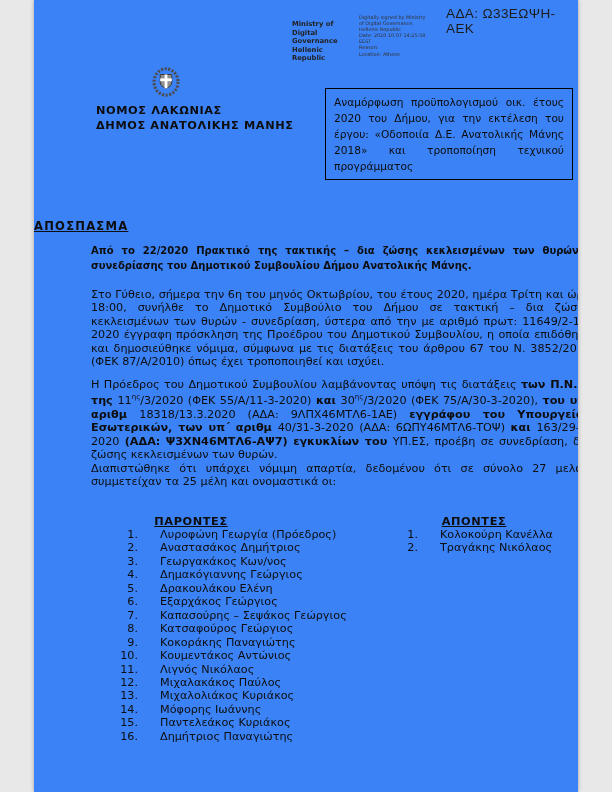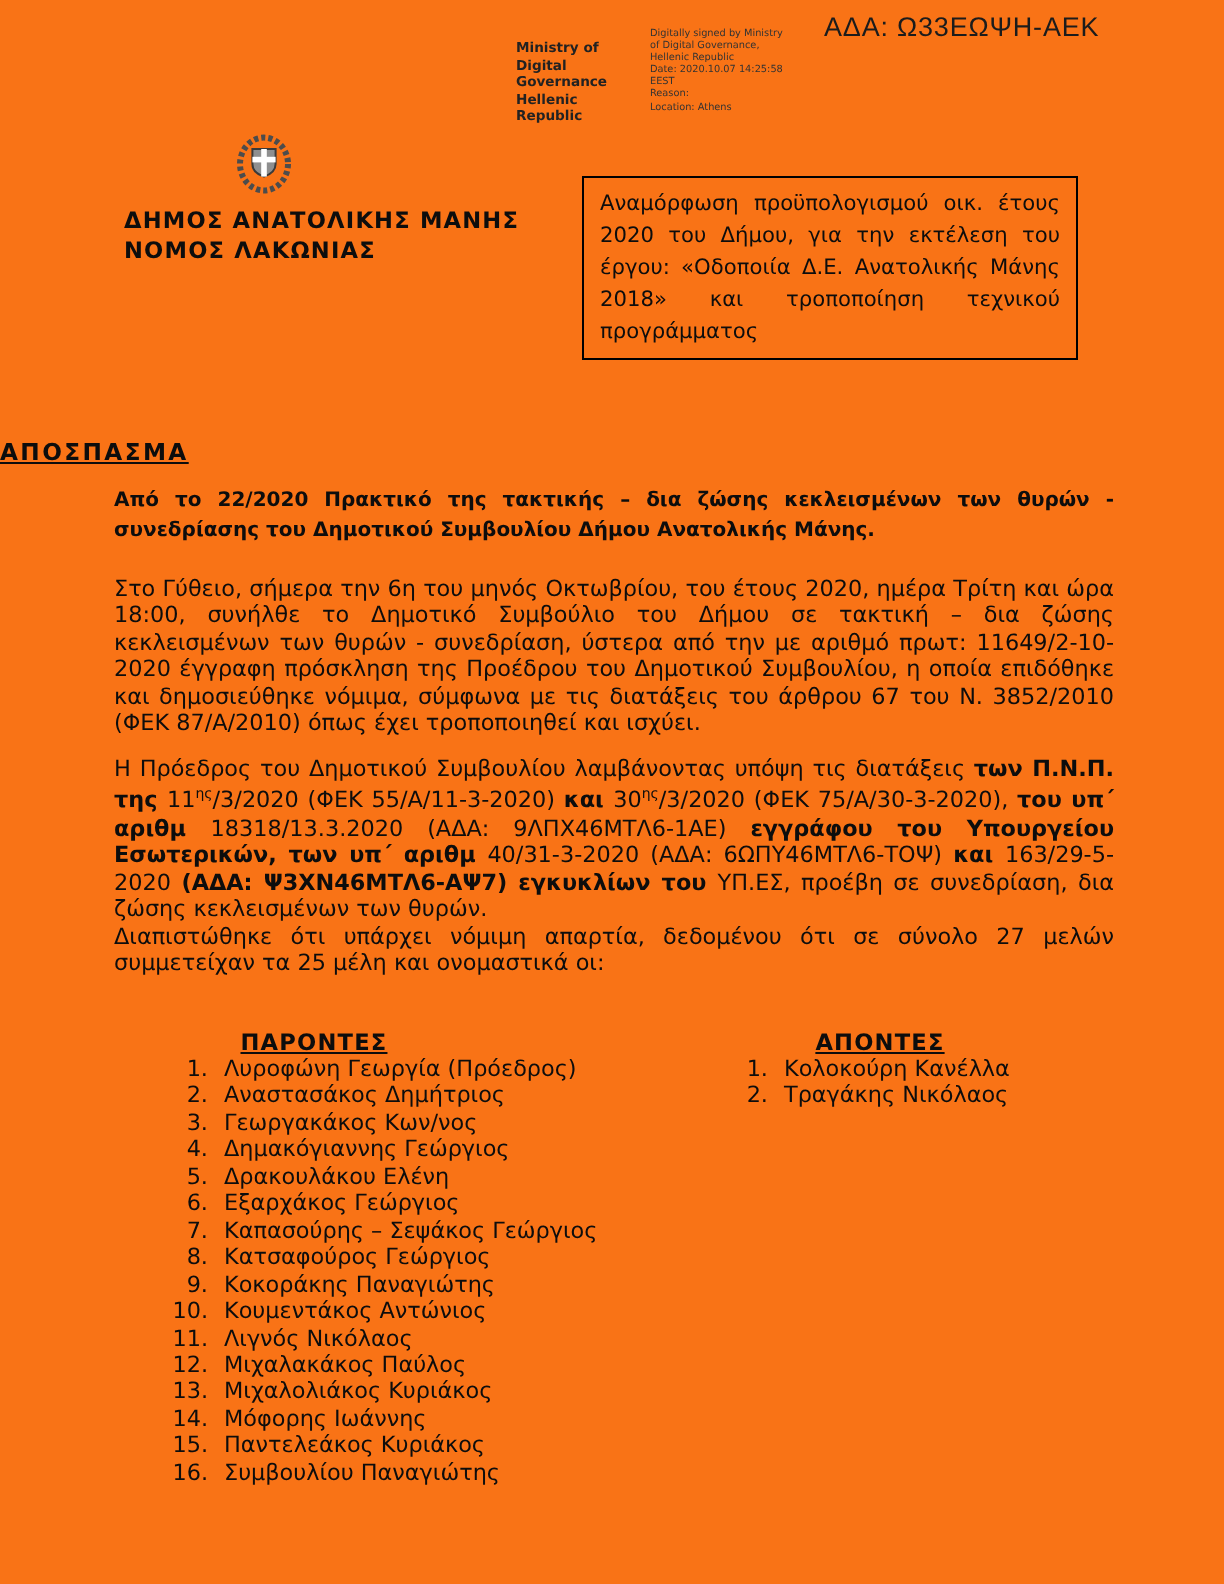--- a/index.html
+++ b/index.html
@@ -1,17 +1,17 @@
 <!DOCTYPE html>
 <html><head>
 <meta charset="utf-8">
 <style>
   html,body{margin:0;padding:0;background:#e8e8e8;}
   .page{
-    position:relative;width:612px;height:792px;background:#f97316;
+    position:relative;width:544px;height:792px;background:#3b82f6;
     font-family:"DejaVu Sans",sans-serif;color:#0d0d0d;overflow:hidden;
     margin:0 auto;box-shadow:0 0 4px rgba(0,0,0,.3);
   }
   
   .ada{position:absolute;top:6px;left:412px;font-family:"Liberation Sans",sans-serif;
        font-size:13.5px;letter-spacing:.4px;color:#1c1c1c;}
   
   .stamp{position:absolute;top:20px;left:258px;display:flex;gap:5px;justify-content:flex-end;}
   .stamp-org{font-size:6.8px;font-weight:bold;line-height:8.6px;color:#222;width:62px;}
   .stamp-details{font-size:4.9px;line-height:6.1px;color:#333;width:88px;margin-top:-6px;}
@@ -40,21 +40,21 @@
   .col-header{position:absolute;font-weight:bold;font-size:11.3px;letter-spacing:.6px;
               text-decoration:underline;text-align:center;}
   #present-header{top:515px;left:57px;width:200px;text-decoration:underline;}
   #absent-header{top:515px;left:370px;width:140px;}
   .roll{position:absolute;top:528px;font-size:11.2px;line-height:13.45px;}
   #present-list{left:84px;}
   #absent-list{left:368px;}
   .roll-row{display:flex;}
   .roll-num{width:20px;text-align:right;flex:0 0 auto;}
   #absent-list .roll-num{width:16px;}
-  .roll-name{margin-left:8px;white-space:nowrap;}
+  .roll-name{margin-left:22px;white-space:nowrap;}
 </style>
 </head>
 <body>
 
 <div class="page">
 
   <div class="ada">ΑΔΑ: Ω33ΕΩΨΗ-ΑΕΚ</div>
 
   <div class="stamp">
     <div class="stamp-org" id="stamp-org">
@@ -74,22 +74,22 @@
   </div>
 
   <svg class="emblem" viewBox="0 0 30 33">
     <ellipse cx="15" cy="17" rx="12" ry="13.2" fill="none" stroke="#4c4c4c" stroke-width="3" stroke-dasharray="2.1 1.5"></ellipse>
     <path d="M9.2,9.5 h11.6 v7.5 q0,4.4 -5.8,6.3 q-5.8,-1.9 -5.8,-6.3 z" fill="#8f8f8f" stroke="#3a3a3a" stroke-width="1"></path>
     <rect x="13.6" y="9.5" width="2.8" height="13.8" fill="#ffffff"></rect>
     <rect x="9.2" y="13.4" width="11.6" height="2.8" fill="#ffffff"></rect>
   </svg>
 
   <div class="gov-header">
+    <div>ΝΟΜΟΣ ΛΑΚΩΝΙΑΣ</div>
     <div>ΔΗΜΟΣ ΑΝΑΤΟΛΙΚΗΣ ΜΑΝΗΣ</div>
-    <div>ΝΟΜΟΣ ΛΑΚΩΝΙΑΣ</div>
   </div>
 
   <div class="subject-box">Αναμόρφωση προϋπολογισμού οικ. έτους 2020 του Δήμου, για την εκτέλεση του έργου: «Οδοποιία Δ.Ε. Ανατολικής Μάνης 2018» και τροποποίηση τεχνικού προγράμματος</div>
 
   <div class="doc-title">ΑΠΟΣΠΑΣΜΑ</div>
 
   <div class="para para-bold" id="para-intro">Από το 22/2020 Πρακτικό της τακτικής – δια ζώσης κεκλεισμένων των θυρών - συνεδρίασης του Δημοτικού Συμβουλίου Δήμου Ανατολικής Μάνης.</div>
 
   <div class="para" id="para-1">Στο Γύθειο,  σήμερα την 6η του μηνός Οκτωβρίου, του έτους 2020, ημέρα Τρίτη και ώρα 18:00, συνήλθε το Δημοτικό Συμβούλιο του Δήμου σε τακτική – δια ζώσης κεκλεισμένων των θυρών - συνεδρίαση, ύστερα από την με αριθμό πρωτ: 11649/2-10-2020 έγγραφη πρόσκληση της Προέδρου του Δημοτικού Συμβουλίου, η οποία επιδόθηκε και δημοσιεύθηκε νόμιμα, σύμφωνα με τις διατάξεις του άρθρου  67 του Ν. 3852/2010 (ΦΕΚ 87/Α/2010) όπως έχει τροποποιηθεί και ισχύει.</div>
 
@@ -156,21 +156,21 @@
       <div class="roll-row">
         <span class="roll-num">14.</span>
         <span class="roll-name">Μόφορης Ιωάννης</span>
       </div>
       <div class="roll-row">
         <span class="roll-num">15.</span>
         <span class="roll-name">Παντελεάκος Κυριάκος</span>
       </div>
       <div class="roll-row">
         <span class="roll-num">16.</span>
-        <span class="roll-name">Συμβουλίου Παναγιώτης</span>
+        <span class="roll-name">Δημήτριος Παναγιώτης</span>
       </div>
     </div>
   <div class="roll" id="absent-list">
       <div class="roll-row">
         <span class="roll-num">1.</span>
         <span class="roll-name">Κολοκούρη Κανέλλα</span>
       </div>
       <div class="roll-row">
         <span class="roll-num">2.</span>
         <span class="roll-name">Τραγάκης Νικόλαος</span>

